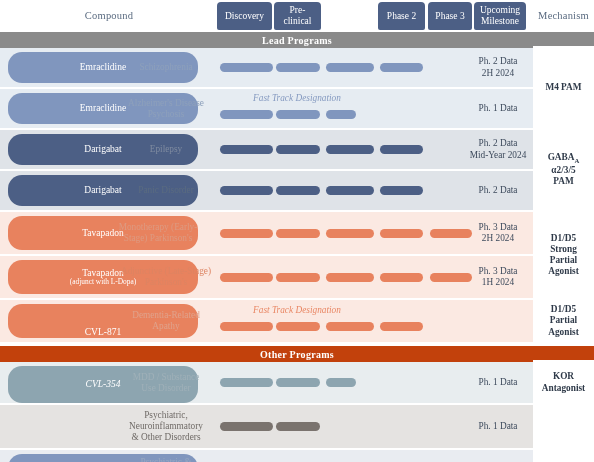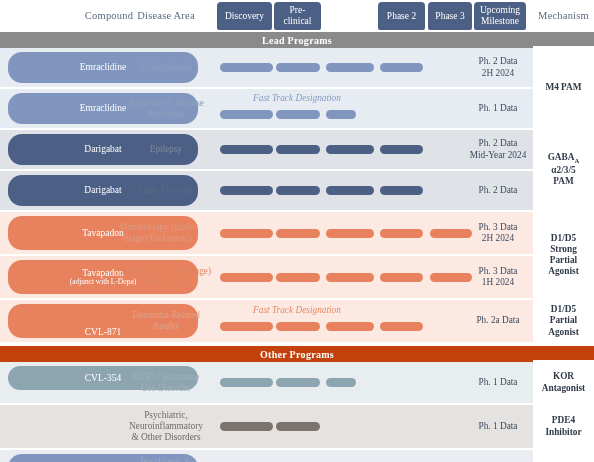--- a/index.html
+++ b/index.html
@@ -72,21 +72,20 @@
   }
   .sep{position:absolute;left:0;width:594px;height:2px;background:#ffffff;}
   sub{font-size:.72em;}
 </style>
 </head>
 <body>
 
 <div id="chart">
     <div class="hdr">
       <div class="hdr-label" style="left: 14px; width: 190px;">Compound</div>
-      <div class="hdr-label" style="left: 112px; width: 108px;">Disease Area</div>
       <div class="hdr-label" style="left: 533px; width: 61px;">Mechanism</div>
       <div class="phase-tab" style="left: 217px; width: 55px; background: rgb(76, 95, 133);">Discovery</div>
       <div class="phase-tab" style="left: 274px; width: 47px; background: rgb(76, 95, 133);">Pre-<br>clinical</div>
       <div class="phase-tab" style="left: 324px; width: 51px; background: rgb(76, 95, 133); margin-top: 48px;">Phase 1</div>
       <div class="phase-tab" style="left: 378px; width: 47px; background: rgb(76, 95, 133);">Phase 2</div>
       <div class="phase-tab" style="left: 428px; width: 44px; background: rgb(76, 95, 133);">Phase 3</div>
       <div class="phase-tab" style="left: 474px; width: 52px; background: rgb(76, 95, 133);">Upcoming<br>Milestone</div>
     </div>
     <div class="band" style="top: 32px; background: rgb(138, 138, 138);">
       <span>Lead Programs</span>
@@ -192,29 +191,26 @@
         <span>CVL-871</span>
       </div>
       <div class="disease" style="left: 112px; width: 108px; top: 0px; height: 42px; color: rgb(224, 162, 139);">
         <span>Dementia-Related<br>Apathy</span>
       </div>
       <div class="ftd" style="top: 5px; color: rgb(232, 130, 94); opacity: 0.95; text-align: center;"><span style="display: inline-block; width: 594px; text-align: center; padding-right: 240px;">Fast Track Designation</span></div>
       <div class="seg" style="left: 220px; width: 53px; top: 22px; background: rgb(232, 130, 94);"></div>
       <div class="seg" style="left: 276px; width: 44px; top: 22px; background: rgb(232, 130, 94);"></div>
       <div class="seg" style="left: 326px; width: 48px; top: 22px; background: rgb(232, 130, 94);"></div>
       <div class="seg" style="left: 380px; width: 43px; top: 22px; background: rgb(232, 130, 94);"></div>
-      <div class="milestone" style="left: 463px; width: 70px; top: 0px; height: 42px;">
-        <span>Ph. 2a Data</span>
-      </div>
     </div>
     <div class="band" style="top: 346px; background: #c2410c;">
       <span>Other Programs</span>
     </div>
     <div class="row" style="top: 362px; height: 41px; background: rgb(232, 237, 239);">
-      <div class="pill" style="top: 4px; height: 24px; width: 190px; background: rgb(141, 165, 176); color: rgb(255, 255, 255);">
+      <div class="pill" style="top: 4px; height: 37px; width: 190px; background: rgb(141, 165, 176); color: rgb(255, 255, 255); font-style: italic;">
         <span>CVL-354</span>
       </div>
       <div class="disease" style="left: 112px; width: 108px; top: 0px; height: 41px; color: rgb(159, 176, 184);">
         <span>MDD / Substance<br>Use Disorder</span>
       </div>
       <div class="seg" style="left: 220px; width: 53px; top: 16px; background: rgb(141, 165, 176);"></div>
       <div class="seg" style="left: 276px; width: 44px; top: 16px; background: rgb(141, 165, 176);"></div>
       <div class="seg" style="left: 326px; width: 30px; top: 16px; background: rgb(141, 165, 176);"></div>
       <div class="milestone" style="left: 463px; width: 70px; top: 0px; height: 41px;">
         <span>Ph. 1 Data</span>
@@ -252,17 +248,14 @@
     </div>
     <div class="mech" style="left: 533px; width: 61px; top: 212px; height: 86px; z-index: 2;">
       <span>D1/D5<br>Strong<br>Partial<br>Agonist</span>
     </div>
     <div class="mech" style="left: 533px; width: 61px; top: 300px; height: 42px; z-index: 2;">
       <span>D1/D5<br>Partial<br>Agonist</span>
     </div>
     <div class="mech" style="left: 533px; width: 61px; top: 362px; height: 41px; z-index: 2;">
       <span>KOR<br>Antagonist</span>
     </div>
-    <div class="mech" style="left: 533px; width: 61px; top: 405px; height: 43px; z-index: 2;">
-      <span>PDE4<br>Inhibitor</span>
-    </div>
     <div class="mech" style="left: 533px; width: 61px; top: 450px; height: 46px; z-index: 2;"></div>
   </div>
 
 </body></html>

